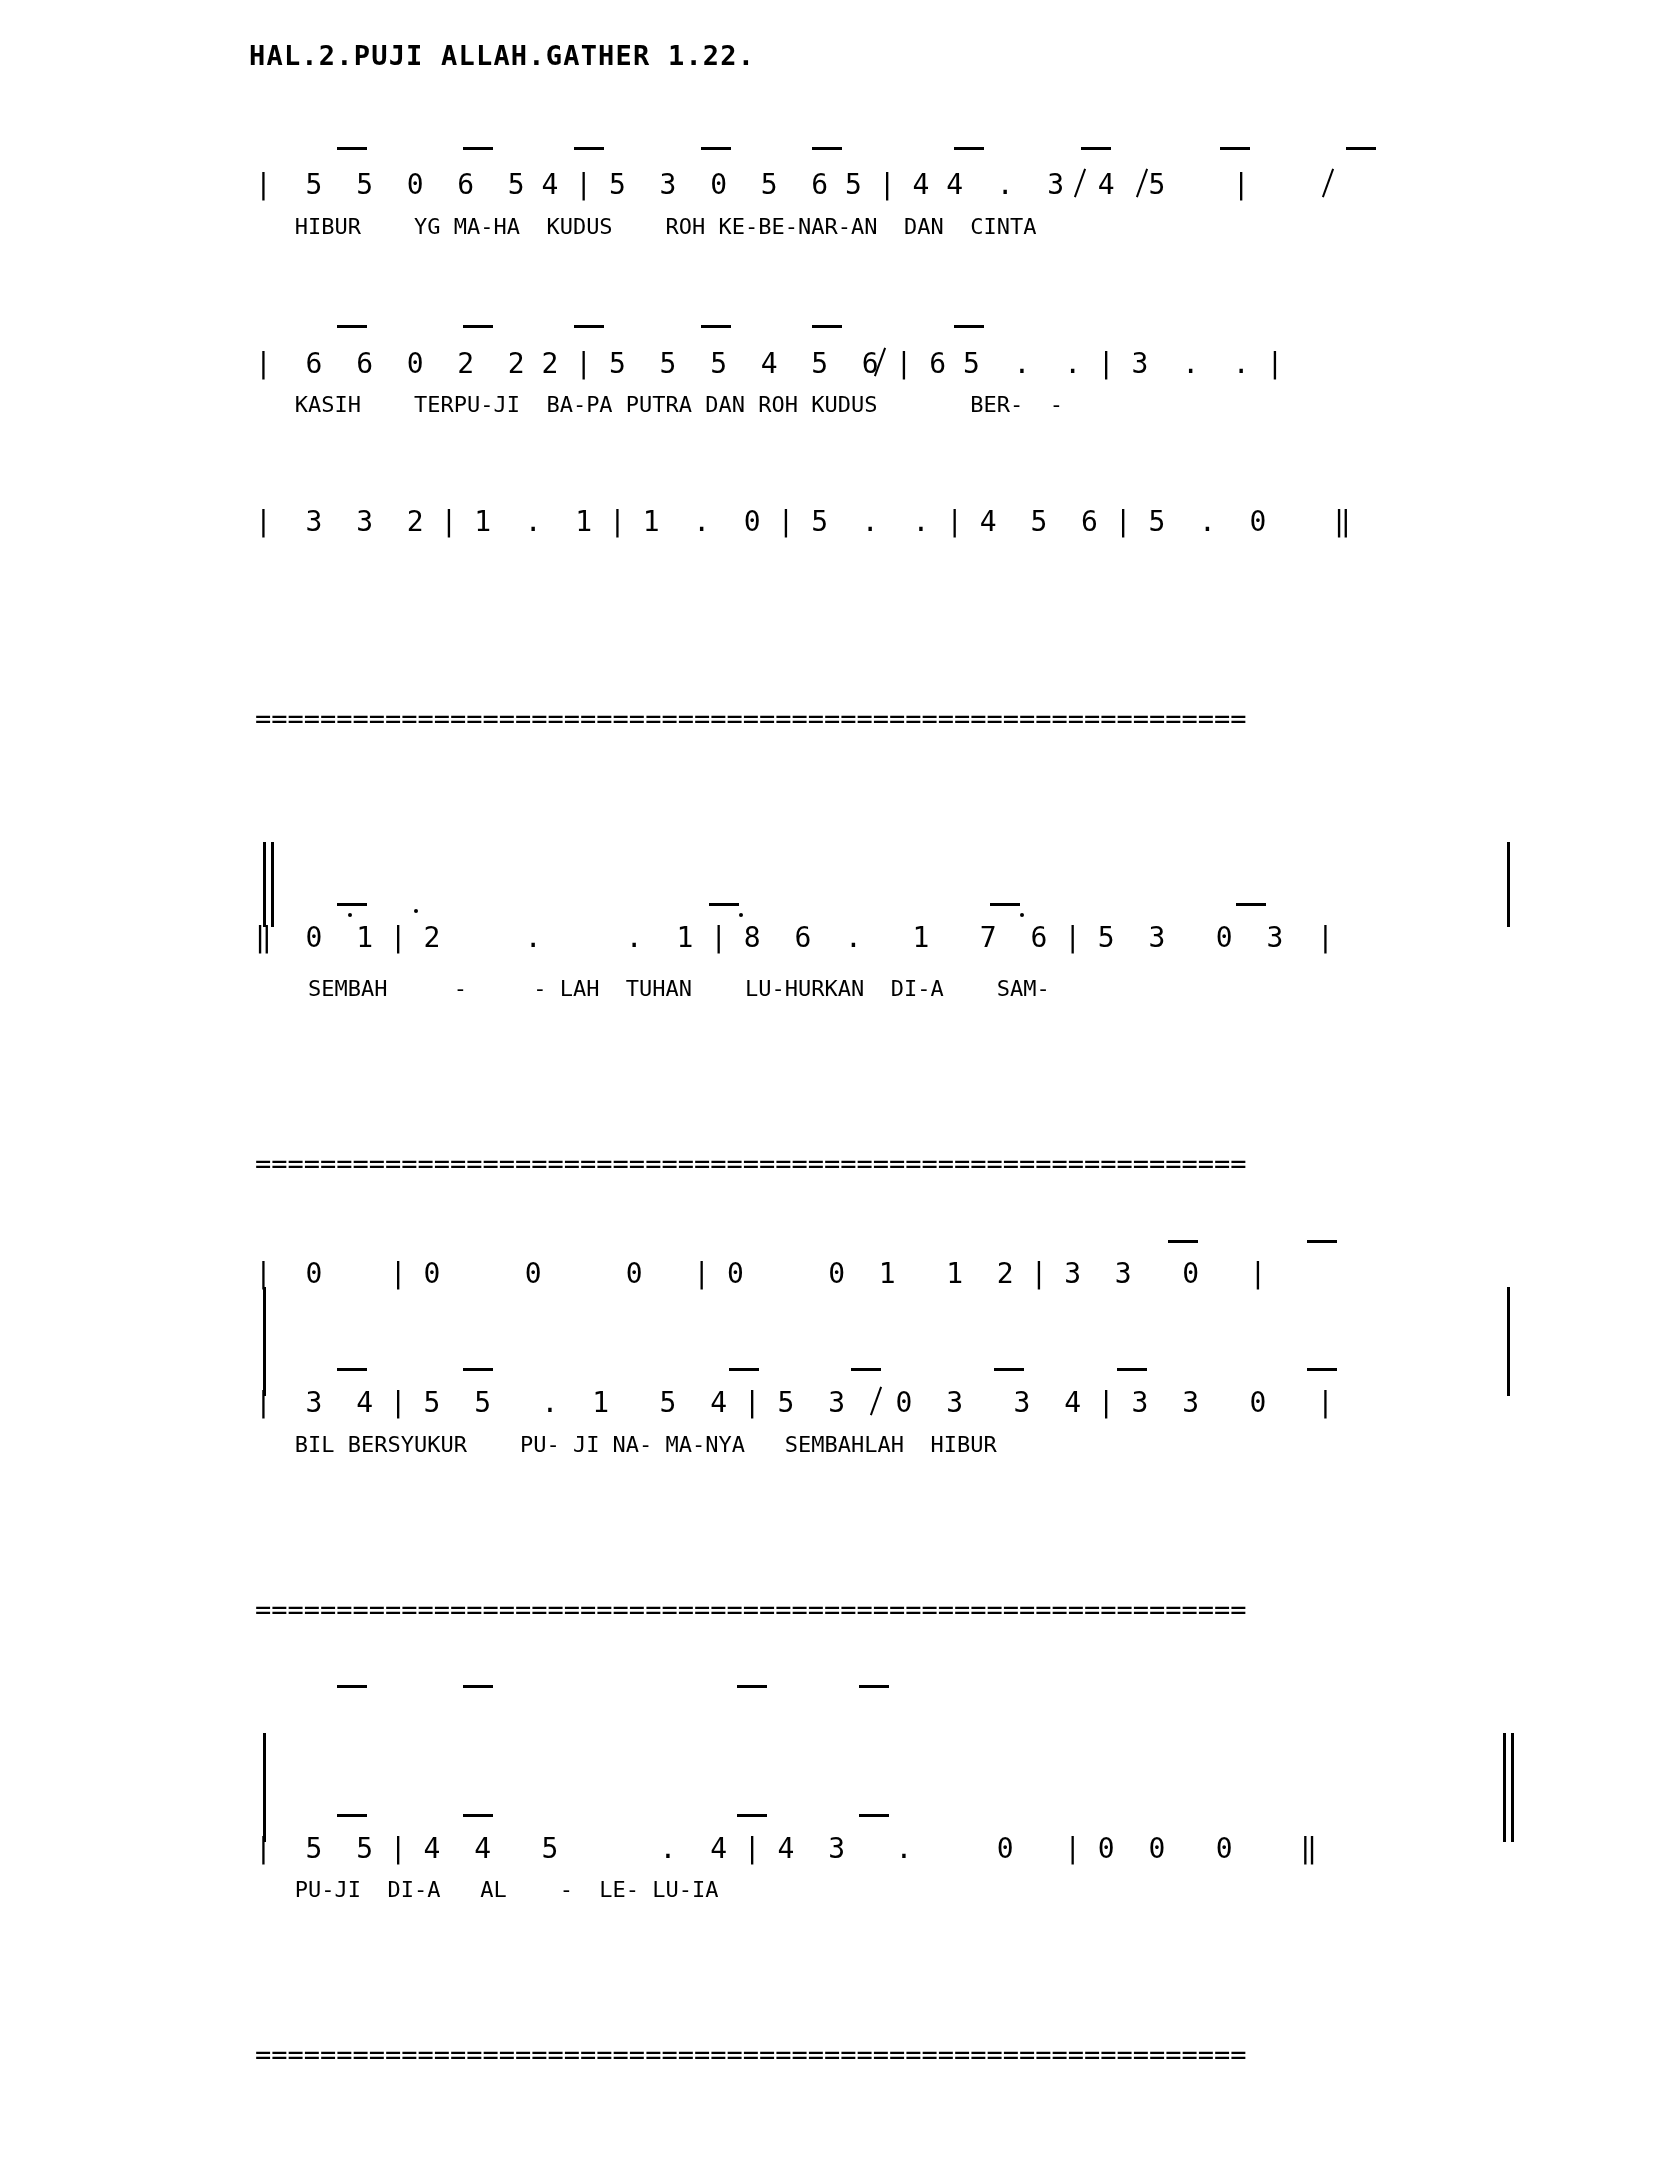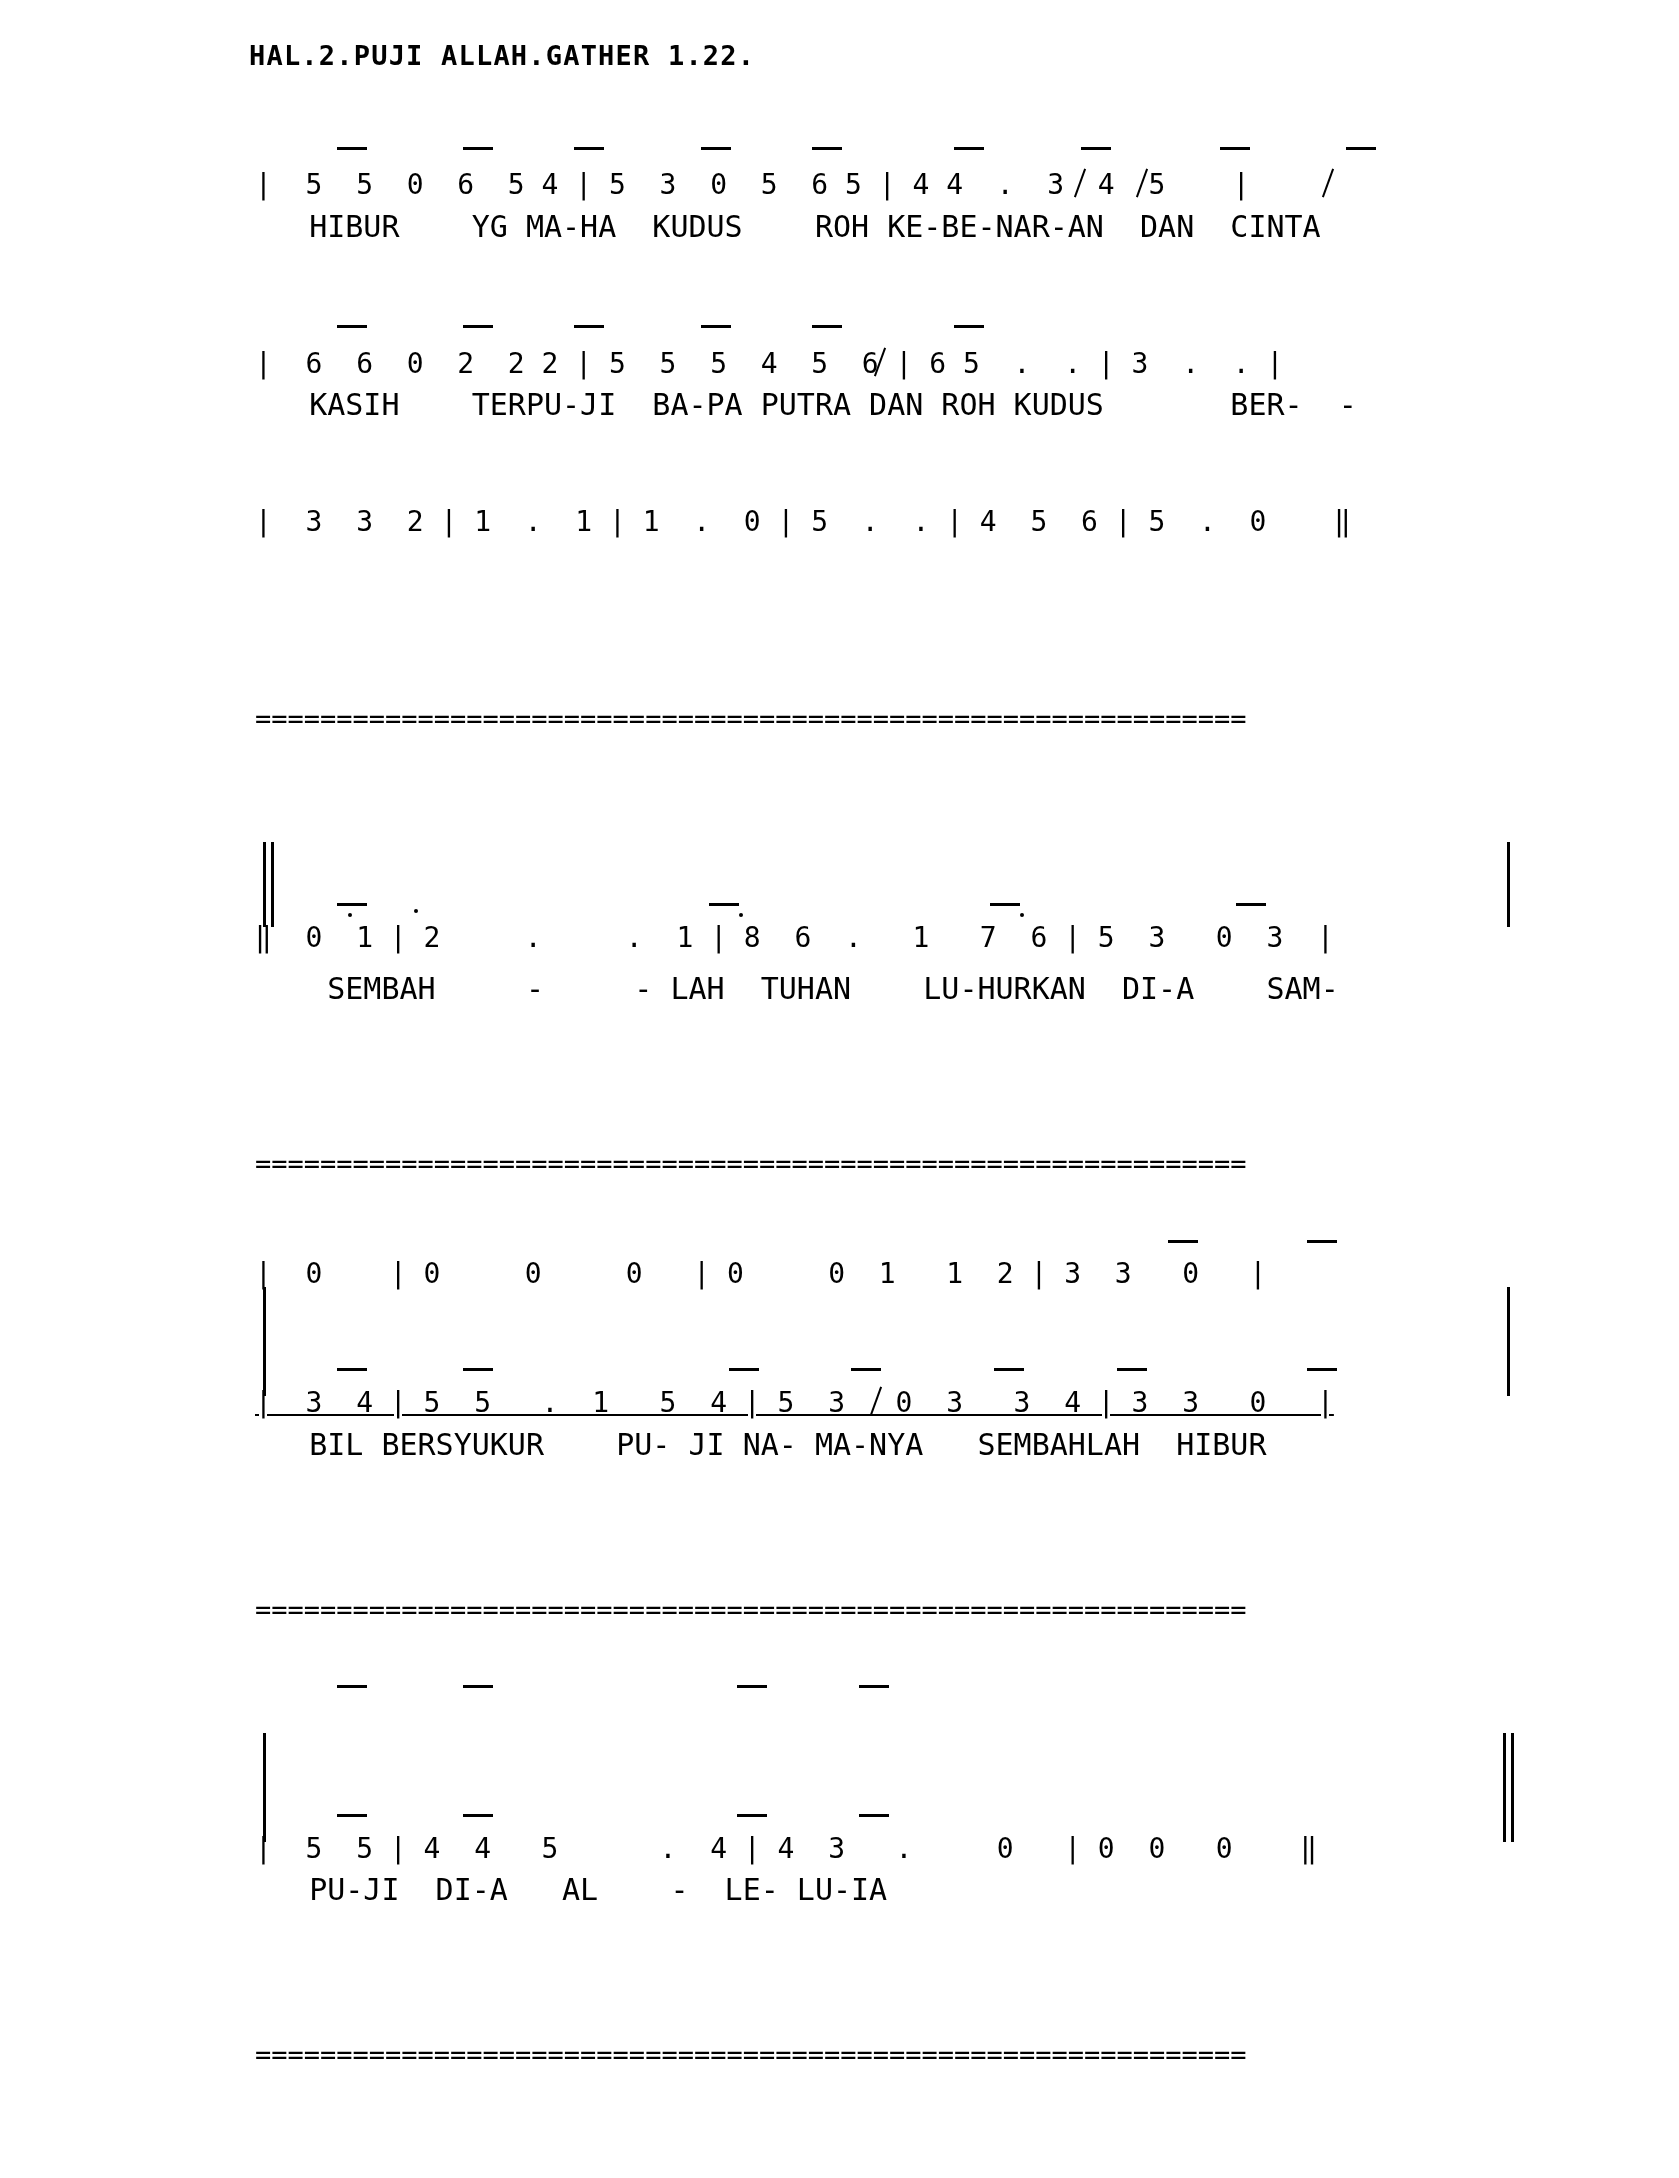--- a/index.html
+++ b/index.html
@@ -34,21 +34,21 @@
     position: absolute;
     white-space: pre;
     font-size: 27px;
     line-height: 34px;
     letter-spacing: 0px;
   }
   .notes {
     font-size: 28px;
   }
   .lyric {
-    font-size: 30px;
+    font-size: 22px;
   }
   .rule {
     position: absolute;
     left: 255px;
     width: 1263px;
     white-space: pre;
     overflow: hidden;
     font-size: 27px;
     letter-spacing: 0px;
     color: #000;
@@ -135,21 +135,21 @@
   <div class="updot" style="left:1020px; top:913px;"></div>
 
   <div class="rule" style="top:1148px;">=============================================================</div>
 
   <div class="staff-line notes" style="left:255px; top:1257px;">|  0    | 0     0     0   | 0     0  1   1  2 | 3  3   0   |</div>
   <div class="vbar" style="left:263px; top:1287px; height:109px;"></div>
   <div class="vbar" style="left:1507px; top:1287px; height:109px;"></div>
   <div class="beam" style="left:1168px; top:1240px; width:30px;"></div>
   <div class="beam" style="left:1307px; top:1240px; width:30px;"></div>
 
-  <div class="staff-line notes" style="left:255px; top:1386px;text-decoration:underline;">|  3  4 | 5  5   .  1   5  4 | 5  3   0  3   3  4 | 3  3   0   |</div>
+  <div class="staff-line notes" style="left:255px; top:1386px;">|  3  4 | 5  5   .  1   5  4 | 5  3   0  3   3  4 | 3  3   0   |</div>
   <div class="staff-line lyric" style="left:255px; top:1428px;">   BIL BERSYUKUR    PU- JI NA- MA-NYA   SEMBAHLAH  HIBUR</div>
   <div class="beam" style="left:337px; top:1368px; width:30px;"></div>
   <div class="beam" style="left:463px; top:1368px; width:30px;"></div>
   <div class="beam" style="left:729px; top:1368px; width:30px;"></div>
   <div class="beam" style="left:851px; top:1368px; width:30px;"></div>
   <div class="beam" style="left:994px; top:1368px; width:30px;"></div>
   <div class="beam" style="left:1117px; top:1368px; width:30px;"></div>
   <div class="beam" style="left:1307px; top:1368px; width:30px;"></div>
   <div class="slash" style="left:875px; top:1386px;"></div>
 

